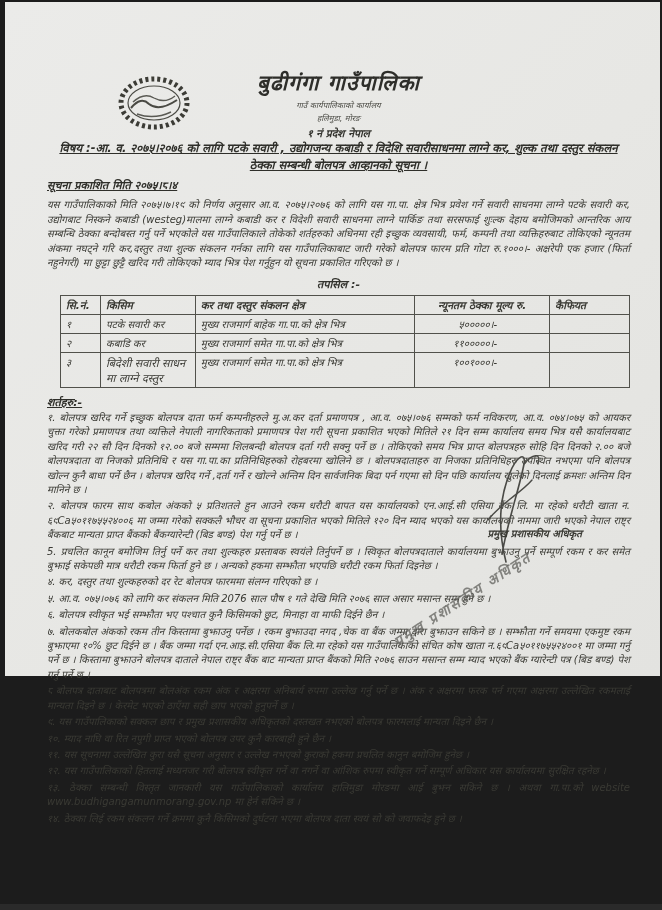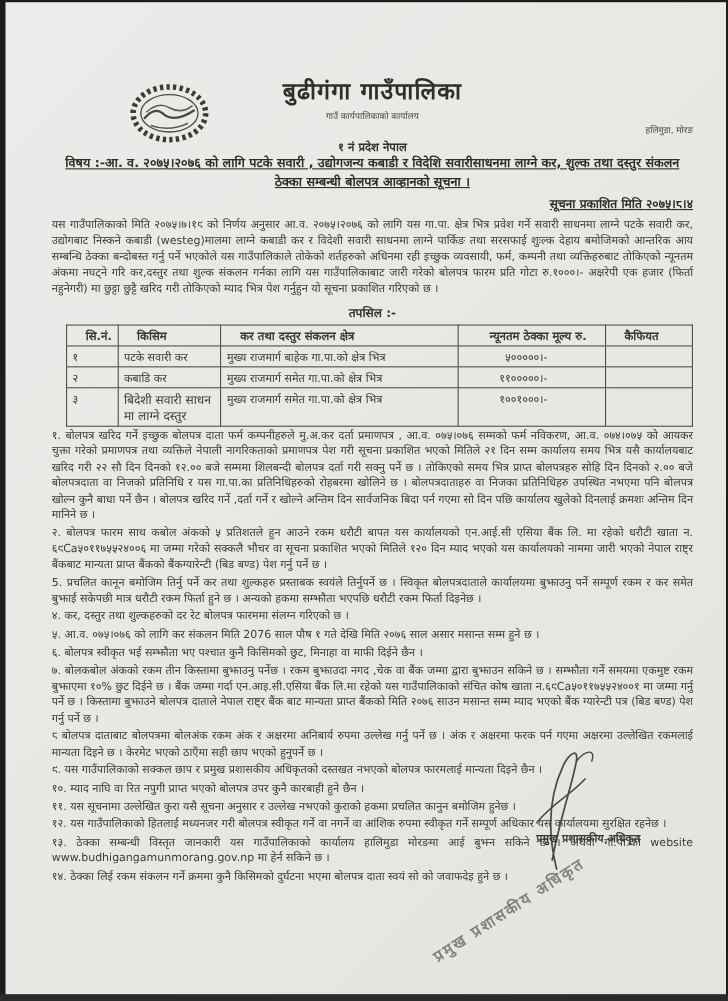--- a/index.html
+++ b/index.html
@@ -5,56 +5,57 @@
   * { margin:0; padding:0; box-sizing:border-box; }
   html,body { width:662px; height:910px; }
   body {
     font-family:"DejaVu Sans","Liberation Sans",sans-serif;
     background:#1c1c1c;
     position:relative;
     overflow:hidden;
   }
   .paper {
     position:absolute; left:5px; top:2px;
-    width:655px; height:902px;
+    width:655px; height:674px;
     background:linear-gradient(135deg,#ebebe9 0%,#e7e7e4 55%,#e3e3e0 100%);
     color:#33332f;
     padding:66px 30px 0 42px;
+    font-style:italic;
   }
   .scan-edge-bottom{
     position:absolute; left:0; bottom:0; width:662px; height:6px;
     background:#2a2a2a;
   }
   
   .hdr { position:relative; text-align:center; }
   .emblem {
     position:absolute; left:70px; top:6px; width:74px; height:62px;
   }
   .muni-name { font-size:21px; font-weight:bold; color:#2e2e2a; letter-spacing:1px; }
   .office-line { font-size:8px; margin-top:3px; color:#4a4a44; }
-  .addr-line { font-size:8px; margin-top:2px; color:#4a4a44;text-align:right; }
+  .addr-line { font-size:8px; margin-top:2px; color:#4a4a44; }
   .prov-line { font-size:10.5px; font-weight:bold; margin-top:3px; color:#33332e; }
   
   .subject { text-align:center; font-weight:bold; font-size:11.5px; line-height:17px; color:#2f2f2a; }
   .subject .u { text-decoration:underline; }
-  .pubdate { text-align:right; font-weight:bold; font-size:11px; margin-top:3px; text-decoration:underline; color:#2f2f2a; }
+  .pubdate { text-align:left; font-weight:bold; font-size:11px; margin-top:3px; text-decoration:underline; color:#2f2f2a; }
   
   .intro {
     margin-top:6px; font-size:10px; line-height:14.6px;
     text-align:justify; color:#3a3a34;
   }
   .tbl-title { text-align:center; font-size:11px; font-weight:bold; margin-top:5px; color:#33332e; }
   table.detail {
     width:570px; margin:4px 0 0 13px;
     border-collapse:collapse; font-size:10px; color:#3a3a34;
   }
   table.detail th, table.detail td {
     border:1px solid #51514b; padding:2px 5px; text-align:left; vertical-align:top;
   }
-  table.detail th { font-weight:bold; font-size:10.5px;padding-left:17px; }
+  table.detail th { font-weight:bold; font-size:10.5px; }
   table.detail .c-sn  { width:40px; }
   table.detail .c-kind{ width:95px;margin-top:25px; }
   table.detail .c-area{ width:220px; }
   table.detail .c-amt { width:135px; }
   table.detail .c-rem { width:80px; }
   table.detail th.c-amt { text-align:center; }
   table.detail td.amt { text-align:right; padding-right:52px; }
   table.detail td.kind-small { font-size:11px; }
   
   .cond-title { font-size:11px; font-weight:bold; text-decoration:underline; margin-top:6px; color:#2f2f2a; }
@@ -126,20 +127,21 @@
       <tr>
         <td>३</td>
         <td class="kind-small">बिदेशी सवारी साधन मा लाग्ने दस्तुर</td>
         <td>मुख्य राजमार्ग समेत गा.पा.को क्षेत्र भित्र</td>
         <td class="amt">१००१०००।-</td>
         <td></td>
       </tr>
     </tbody>
   </table>
 
+  <div class="cond-title">शर्तहरु:-</div>
   <div class="cond">
     <p>१. बोलपत्र खरिद गर्ने इच्छुक बोलपत्र दाता फर्म कम्पनीहरुले मु.अ.कर दर्ता प्रमाणपत्र , आ.व. ०७५।०७६ सम्मको फर्म नविकरण, आ.व. ०७४।०७५ को आयकर चुक्ता गरेको प्रमाणपत्र तथा व्यक्तिले नेपाली नागरिकताको प्रमाणपत्र पेश गरी सूचना प्रकाशित भएको मितिले २१ दिन सम्म कार्यालय समय भित्र यसै कार्यालयबाट खरिद गरी २२ सौ दिन दिनको १२.०० बजे सम्ममा शिलबन्दी बोलपत्र दर्ता गरी सक्नु पर्ने छ । तोकिएको समय भित्र प्राप्त बोलपत्रहरु सोहि दिन दिनको २.०० बजे बोलपत्रदाता वा निजको प्रतिनिधि र यस गा.पा.का प्रतिनिधिहरुको रोहबरमा खोलिने छ । बोलपत्रदाताहरु वा निजका प्रतिनिधिहरु उपस्थित नभएमा पनि बोलपत्र खोल्न कुनै बाधा पर्ने छैन । बोलपत्र खरिद गर्ने ,दर्ता गर्ने र खोल्ने अन्तिम दिन सार्वजनिक बिदा पर्न गएमा सो दिन पछि कार्यालय खुलेको दिनलाई क्रमशः अन्तिम दिन मानिने छ ।</p>
     <p>२. बोलपत्र फारम साथ कबोल अंकको ५ प्रतिशतले हुन आउने रकम धरौटी बापत यस कार्यालयको एन.आई.सी एसिया बैंक लि. मा रहेको धरौटी खाता न. ६९Ca५०११७५५२४००६ मा जम्मा गरेको सक्कलै भौचर वा सूचना प्रकाशित भएको मितिले १२० दिन म्याद भएको यस कार्यालयको नाममा जारी भएको नेपाल राष्ट्र बैंकबाट मान्यता प्राप्त बैंकको बैंकग्यारेन्टी (बिड बण्ड) पेश गर्नु पर्ने छ ।</p>
     <p>5. प्रचलित कानून बमोजिम तिर्नु पर्ने कर तथा शुल्कहरु प्रस्ताबक स्वयंले तिर्नुपर्ने छ । स्विकृत बोलपत्रदाताले कार्यालयमा बुझाउनु पर्ने सम्पूर्ण रकम र कर समेत बुझाई सकेपछी मात्र धरौटी रकम फिर्ता हुने छ । अन्यको हकमा सम्झौता भएपछि धरौटी रकम फिर्ता दिइनेछ ।</p>
     <p>४. कर, दस्तुर तथा शुल्कहरुको दर रेट बोलपत्र फारममा संलग्न गरिएको छ ।</p>
     <p>५. आ.व. ०७५।०७६ को लागि कर संकलन मिति 2076 साल पौष १ गते देखि मिति २०७६ साल असार मसान्त सम्म  हुने छ ।</p>
     <p>६. बोलपत्र स्वीकृत भई सम्झौता भए पश्चात कुनै किसिमको छुट, मिनाहा वा माफी दिईने छैन ।</p>
     <p>७. बोलकबोल अंकको रकम तीन किस्तामा बुझाउनु पर्नेछ । रकम बुझाउदा नगद ,चेक वा बैंक जम्मा द्वारा बुझाउन सकिने छ । सम्झौता गर्ने समयमा एकमुष्ट रकम बुझाएमा १०% छुट दिईने छ । बैंक जम्मा गर्दा एन.आइ.सी.एसिया बैंक लि.मा रहेको यस गाउँपालिकाको संचित कोष खाता न.६९Ca५०११७५५२४००१ मा जम्मा गर्नु पर्ने छ । किस्तामा बुझाउने बोलपत्र दाताले नेपाल राष्ट्र बैंक बाट मान्यता प्राप्त बैंकको मिति २०७६ साउन मसान्त सम्म म्याद भएको बैंक ग्यारेन्टी पत्र (बिड बण्ड) पेश गर्नु पर्ने छ ।</p>
     <p>८ बोलपत्र दाताबाट बोलपत्रमा बोलअंक रकम अंक र अक्षरमा अनिबार्य रुपमा उल्लेख गर्नु पर्ने छ । अंक र अक्षरमा फरक पर्न गएमा अक्षरमा उल्लेखित रकमलाई मान्यता दिइने छ । केरमेट भएको ठाएँमा सही छाप भएको हुनुपर्ने छ ।</p>
     <p>९. यस गाउँपालिकाको सक्कल छाप र प्रमुख प्रशासकीय अधिकृतको दस्तखत नभएको बोलपत्र फारमलाई मान्यता दिइने छैन ।</p>

